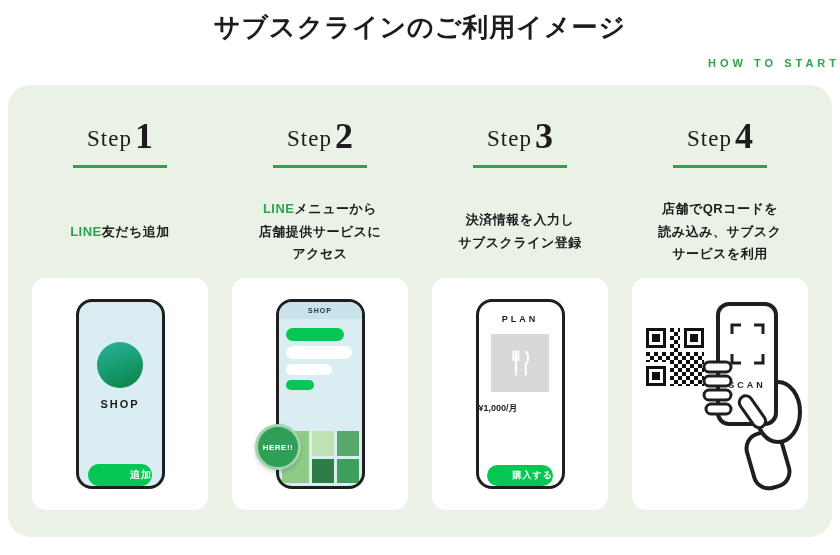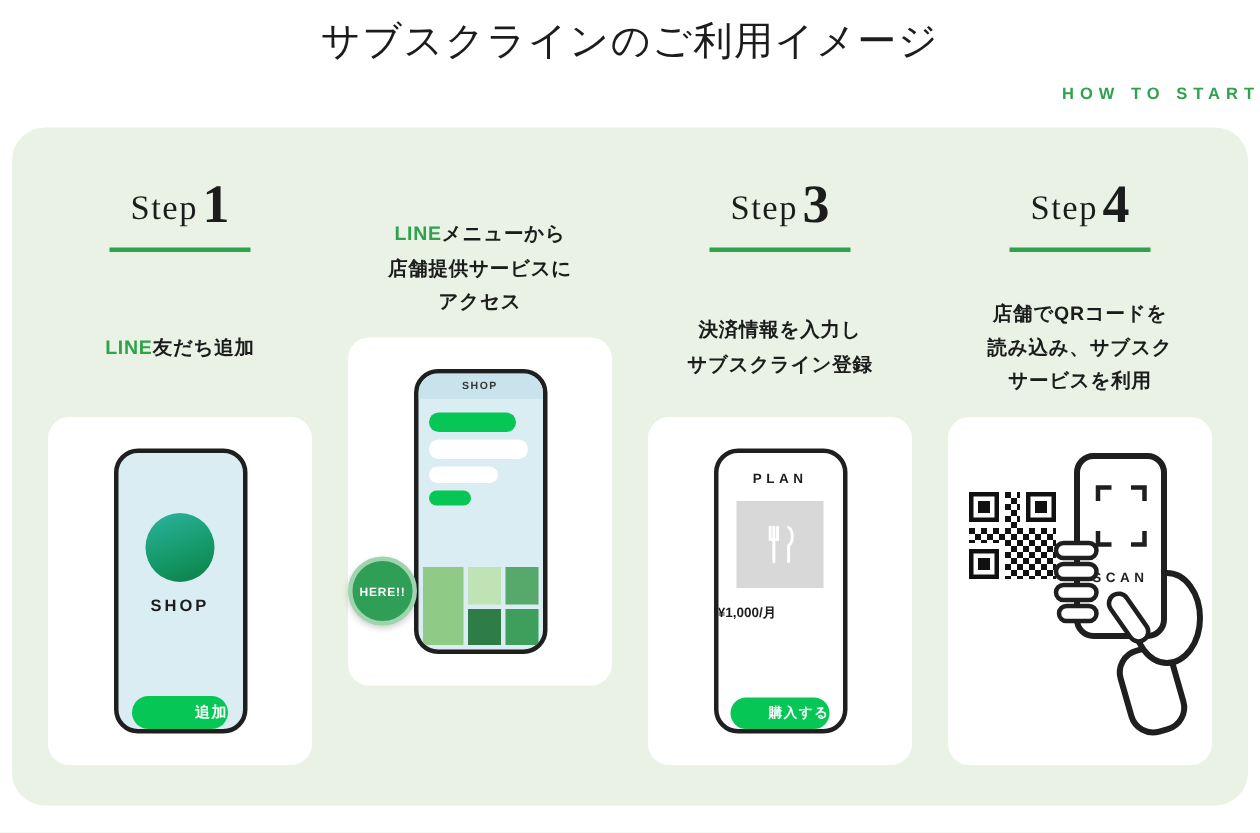--- a/index.html
+++ b/index.html
@@ -10,21 +10,21 @@
     --phone-border:#1F1F1F;
     --gray-box:#D8D8D8;
   }
   *{box-sizing:border-box;margin:0;padding:0}
   body{
     width:840px;height:555px;overflow:hidden;background:#fff;
     font-family:"Liberation Sans","DejaVu Sans",sans-serif;color:#1c1c1c;
   }
   .page{width:840px;height:555px;position:relative}
   .page-title{
-    text-align:center;padding-top:10px;font-size:26px;font-weight:400;letter-spacing:1px;
+    text-align:center;padding-top:10px;font-size:26px;font-weight:700;letter-spacing:1px;
   }
   .page-subtitle{
     text-align:right;margin-top:12px;font-size:11px;font-weight:700;
     letter-spacing:4px;color:var(--text-green);
   }
   .panel{
     margin:16px 8px 0;height:452px;background:var(--panel-bg);
     border-radius:22px;padding:30px 24px 24px;
   }
   .steps{display:grid;grid-template-columns:repeat(4,1fr);gap:24px;height:100%}
@@ -71,21 +71,21 @@
   .p2-menu{
     position:absolute;left:0;right:0;bottom:0;height:58px;
     display:grid;grid-template-columns:1.3fr 1fr 1fr;grid-template-rows:1fr 1fr;gap:3px;padding:3px;
   }
   .p2-menu div:nth-child(1){grid-row:span 2;background:#8FCB86}
   .p2-menu div:nth-child(2){background:#BFE3B4}
   .p2-menu div:nth-child(3){background:#57A86B}
   .p2-menu div:nth-child(4){background:#2E7D46}
   .p2-menu div:nth-child(5){background:#3E9E5B}
   .here-badge{
-    position:absolute;left:0;bottom:40px;width:46px;height:46px;border-radius:50%;
+    position:absolute;left:23px;bottom:40px;width:46px;height:46px;border-radius:50%;
     background:#2F9E57;border:3px solid #9FD4AE;color:#fff;font-size:8px;font-weight:700;
     display:flex;align-items:center;justify-content:center;letter-spacing:.5px;
     box-shadow:0 2px 4px rgba(0,0,0,.18);
   }
   
   .phone.white{background:#fff}
   .p3-plan{margin-top:12px;text-align:center;font-size:9px;font-weight:700;letter-spacing:3px}
   .p3-box{
     width:58px;height:58px;background:var(--gray-box);margin:10px auto 0;
     display:flex;align-items:center;justify-content:center;
@@ -116,20 +116,23 @@
         <div class="card">
           <div class="phone">
             <div class="p1-circle"></div>
             <div class="p1-shop">SHOP</div>
             <div class="pill-btn">追加</div>
           </div>
         </div>
       </div>
 
       <div class="step">
+        <div class="step-head">
+          <span class="step-word">Step</span><span class="step-num">2</span>
+        </div>
         <div class="step-desc">
           <div><span class="accent">LINE</span><span>メニューから</span></div>
           <div>店舗提供サービスに</div>
           <div>アクセス</div>
         </div>
         <div class="card">
           <div class="phone">
             <div class="p2-header">SHOP</div>
             <div class="bubble green" style="left:7px;top:26px;width:58px;height:13px"></div>
             <div class="bubble white" style="left:7px;top:44px;width:66px;height:13px"></div>

